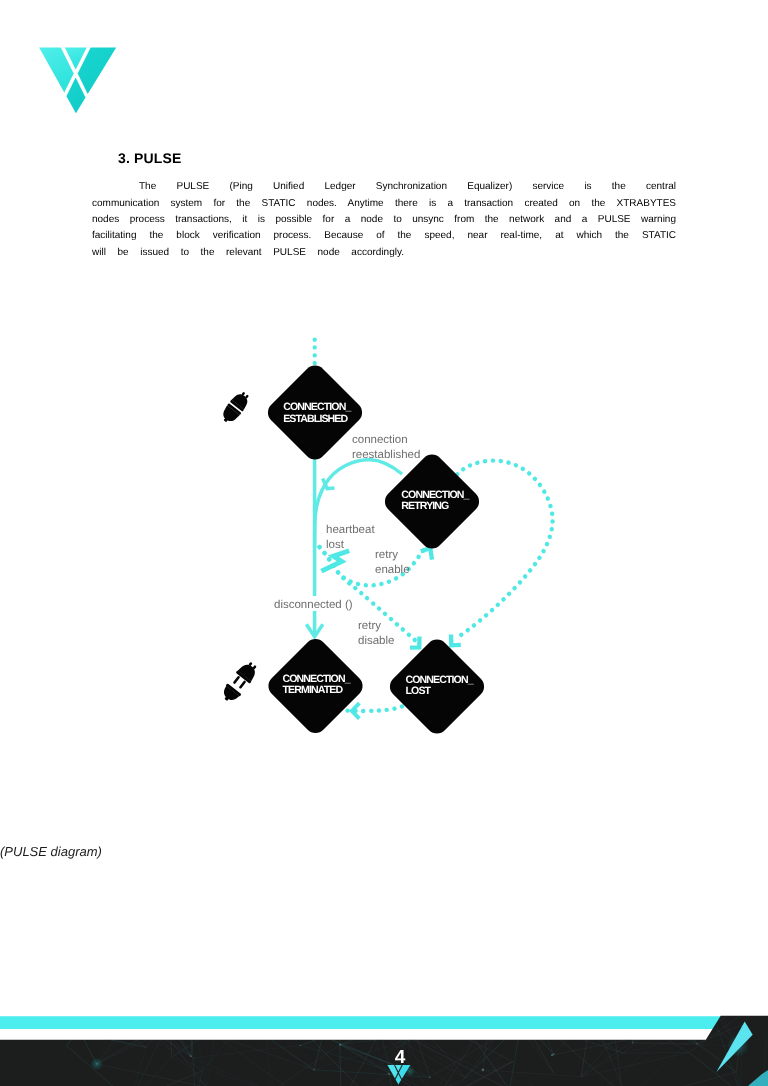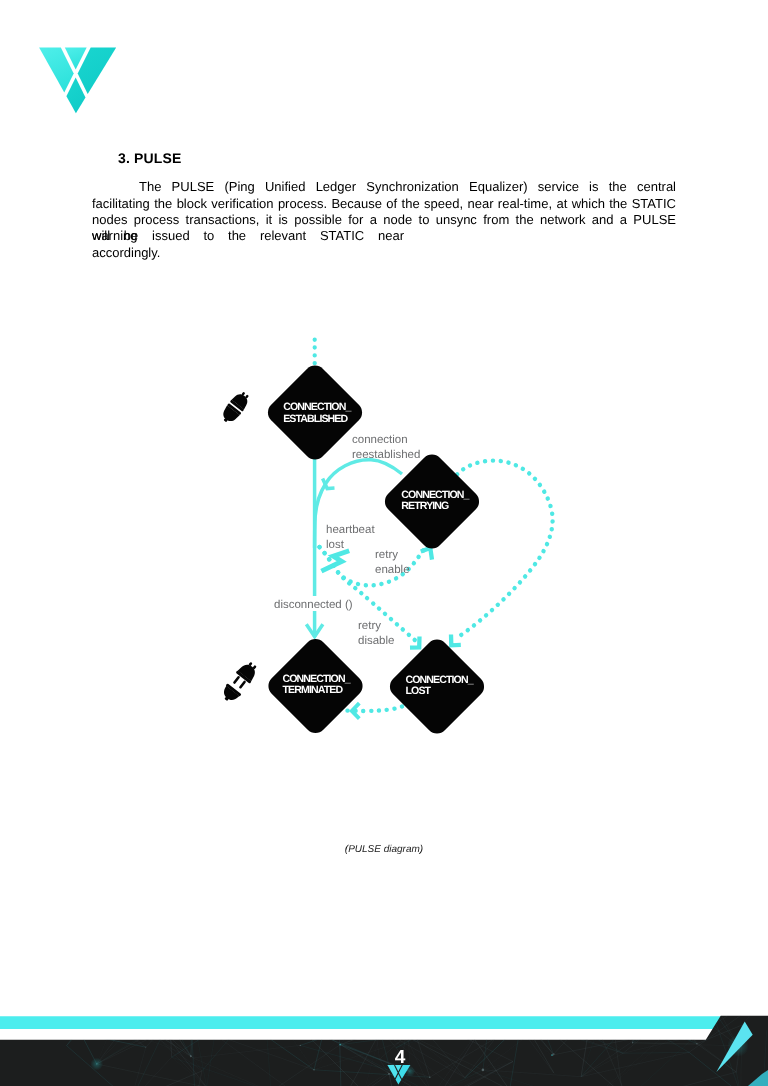--- a/index.html
+++ b/index.html
@@ -4,32 +4,32 @@
 <style>
   html,body{margin:0;padding:0;-webkit-font-smoothing:antialiased;text-rendering:geometricPrecision;}
   body{width:768px;height:1086px;background:#ffffff;font-family:"Liberation Sans",sans-serif;overflow:hidden;position:relative;transform:translateZ(0);}
   .page{position:absolute;left:0;top:0;width:768px;height:1086px;background:#ffffff;}
 
   
   .logo{position:absolute;left:36px;top:44px;width:84px;height:72px;}
 
   
   .heading{position:absolute;left:118px;top:150px;font-size:14px;font-weight:bold;color:#000;letter-spacing:0.15px;}
-  .copy{position:absolute;left:92px;top:179.2px;width:584px;font-size:13px;color:#000;}
+  .copy{position:absolute;left:92px;top:179.2px;width:584px;font-size:10px;color:#000;}
   .copy .ln{display:block;width:584px;text-align:justify;text-align-last:justify;line-height:16.35px;height:16.35px;white-space:normal;}
   .copy .ln.first{text-indent:47px;}
   .copy .ln.last{width:312px;text-align-last:justify;}
 
   
   .diagram{position:absolute;left:0px;top:0px;width:768px;height:1086px;pointer-events:none;transform:translateZ(0);}
   .nodelabel{font-family:"Liberation Sans",sans-serif;font-weight:bold;font-size:10.6px;fill:#ffffff;letter-spacing:-0.9px;}
   .edgelabel{font-family:"Liberation Sans",sans-serif;font-size:11.5px;fill:#6d6e70;}
 
   
-  .caption{position:absolute;left:0;top:844px;width:768px;text-align:center;font-size:10px;font-style:italic;color:#1c1c1c;}
+  .caption{position:absolute;left:0;top:844px;width:768px;font-size:13px;font-style:italic;color:#1c1c1c;}
 
   
   .footer{position:absolute;left:0;top:1000px;width:768px;height:86px;}
   .pagenum{position:absolute;left:368px;top:1051px;width:64px;text-align:center;font-size:19px;font-weight:bold;color:#ffffff;line-height:14px;}
 </style>
 </head>
 <body>
 
 <div class="page">
 
@@ -46,23 +46,24 @@
     </defs>
     <polygon fill="url(#lgLight)" points="39.10,47.40 60.82,47.40 73.68,73.54 64.29,92.39"></polygon>
     <polygon fill="url(#lgLight)" points="64.82,47.40 86.69,47.40 75.69,69.49"></polygon>
     <polygon fill="url(#lgDark)" points="75.67,77.58 85.49,97.54 75.92,113.16 66.41,96.17"></polygon>
     <polygon fill="url(#lgDark)" points="90.69,47.40 116.20,47.40 87.71,93.92 77.68,73.54"></polygon>
   </svg>
 
   <div class="heading">3. PULSE</div>
   <div class="copy">
     <span class="ln first">The PULSE (Ping Unified Ledger Synchronization Equalizer) service is the central</span>
+    <span class="ln">communication system for the STATIC nodes. Anytime there is a transaction created on the XTRABYTES</span>
+    <span class="ln">nodes process transactions, it is possible for a node to unsync from the network and a PULSE warning</span>
     <span class="ln">facilitating the block verification process. Because of the speed, near real-time, at which the STATIC</span>
-    <span class="ln">nodes process transactions, it is possible for a node to unsync from the network and a PULSE warning</span>
-    <span class="ln last">will be issued to the relevant STATIC near accordingly.</span>
+    <span class="ln last">will be issued to the relevant PULSE node accordingly.</span>
   </div>
 
   <svg class="diagram" viewBox="0 0 768 1086">
     <g>
 
       <path d="M314.7,339.7 L314.7,363.5" fill="none" stroke="#4FE8E4" stroke-width="4.3" stroke-linecap="round" stroke-dasharray="0.1 7.7"></path>
 
       <path d="M314.6,456 L314.6,637" fill="none" stroke="#5FEAE5" stroke-width="3.5" stroke-linecap="butt"></path>
       <path d="M306.3,624.2 L314.6,636.5 L322.9,624.2" fill="none" stroke="#5FEAE5" stroke-width="3.5" stroke-linecap="butt" stroke-linejoin="miter"></path>
 

